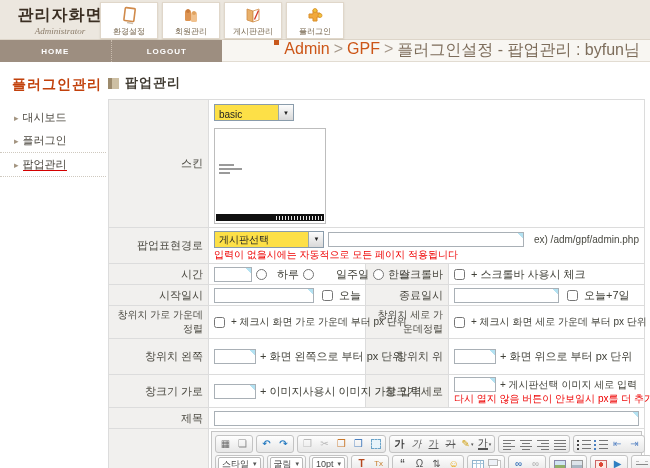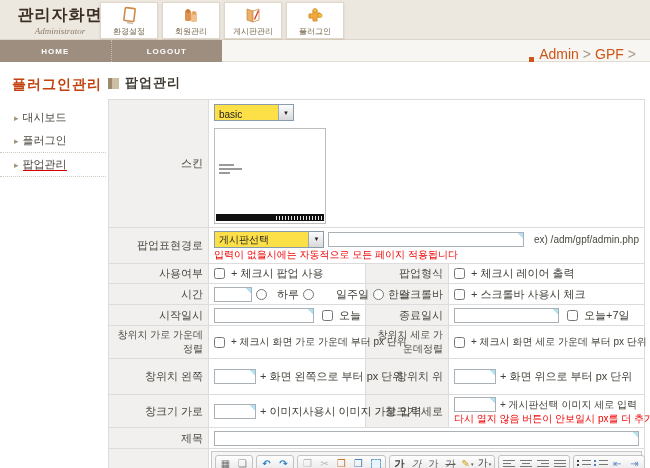--- a/index.html
+++ b/index.html
@@ -17,21 +17,21 @@
     box-shadow:0 1px 2px rgba(120,100,70,.15);display:flex;flex-direction:column;align-items:center;justify-content:flex-end;padding-bottom:2px;cursor:pointer}
   .tile svg{position:absolute;margin-top:-1px}
   .tile-ic{height:22px;display:flex;align-items:center;justify-content:center}
   .tile-lb{font-size:8px;color:#77674f;line-height:9px}
 
   
   .strip{position:absolute;left:0;top:40px;width:650px;height:22px;background:#f8f6f2;border-bottom:1px solid #e2dcd2}
   .navbar{position:absolute;left:0;top:0;width:222px;height:22px;background:#9d8e80;display:flex}
   .nav-btn{flex:1;display:flex;align-items:center;justify-content:center;color:#fff;font-size:8px;font-weight:bold;letter-spacing:1px;cursor:pointer}
   .nav-btn+.nav-btn{border-left:1px dotted #c9bcae}
-  .crumbs{position:absolute;right:10px;top:0;height:22px;display:flex;align-items:flex-end;font-size:14px;color:#7d6d5b}
+  .crumbs{position:absolute;right:10px;top:0;height:22px;display:flex;align-items:flex-start;font-size:16px;color:#7d6d5b}
   .crumbs .bullet{width:5px;height:5px;background:#c8581c;margin-right:5px}
   .crumb-link{color:#cc5517;cursor:pointer}
   .crumb-sep{margin:0 4px;color:#a5978a}
 
   
   .sidebar{position:absolute;left:0;top:62px;width:106px;height:406px;background:#fff}
   .side-title{padding:14px 0 12px 12px;font-size:14px;font-weight:bold;color:#c2410c;letter-spacing:1px}
   .side-item{padding:4px 8px 4px 14px;font-size:11px;color:#4a463e;cursor:pointer;position:relative}
   .side-item::before{content:"▸";color:#a2937f;font-size:9px;margin-right:4px}
   .side-item.sep{border-bottom:1px dotted #cfc9bf}
@@ -153,20 +153,21 @@
     <div class="navbar">
       <span class="nav-btn">HOME</span>
       <span class="nav-btn">LOGOUT</span>
     </div>
     <div class="crumbs">
       <span class="bullet"></span>
       <span class="crumb-link">Admin</span>
       <span class="crumb-sep">&gt;</span>
       <span class="crumb-link">GPF</span>
       <span class="crumb-sep">&gt;</span>
+      <span>플러그인설정 - 팝업관리 : byfun님</span>
     </div>
   </div>
 
   <div class="sidebar">
     <div class="side-title">플러그인관리</div>
     <div class="side-item"><span class="si-label">대시보드</span></div>
     <div class="side-item sep"><span class="si-label">플러그인</span></div>
     <div class="side-item sep active"><span class="si-label">팝업관리</span></div>
   </div>
 
@@ -213,36 +214,20 @@
               <span class="sv">게시판선택</span>
                   <span class="sb"></span>
             </span>
             <input class="inp" style="width: 212px;" value="">
             <span class="ex">ex) /adm/gpf/admin.php</span>
           </div>
           <div class="red-note">입력이 없을시에는 자동적으로 모든 페이지 적용됩니다</div>
         </td>
       </tr>
 
-      <tr>
-        <td class="lbl" style="height:19px">사용여부</td>
-        <td>
-              <span class="flexrow">
-                <input type="checkbox" class="cb" style="">
-                <span class="desc">+ 체크시 팝업 사용</span>
-              </span>
-            </td>
-        <td class="lbl">팝업형식</td>
-        <td>
-              <span class="flexrow">
-                <input type="checkbox" class="cb" style="">
-                <span class="desc">+ 체크시 레이어 출력</span>
-              </span>
-            </td>
-      </tr>
 
       <tr>
         <td class="lbl" style="height:21px">시간</td>
         <td>
           <span class="flexrow">
             <input class="inp" style="width: 38px;">
             <span class="flexrow" style="gap:8px">
                   <input type="radio" name="tm" class="rd" style="">
                   <span class="desc">하루</span>
                 </span>

